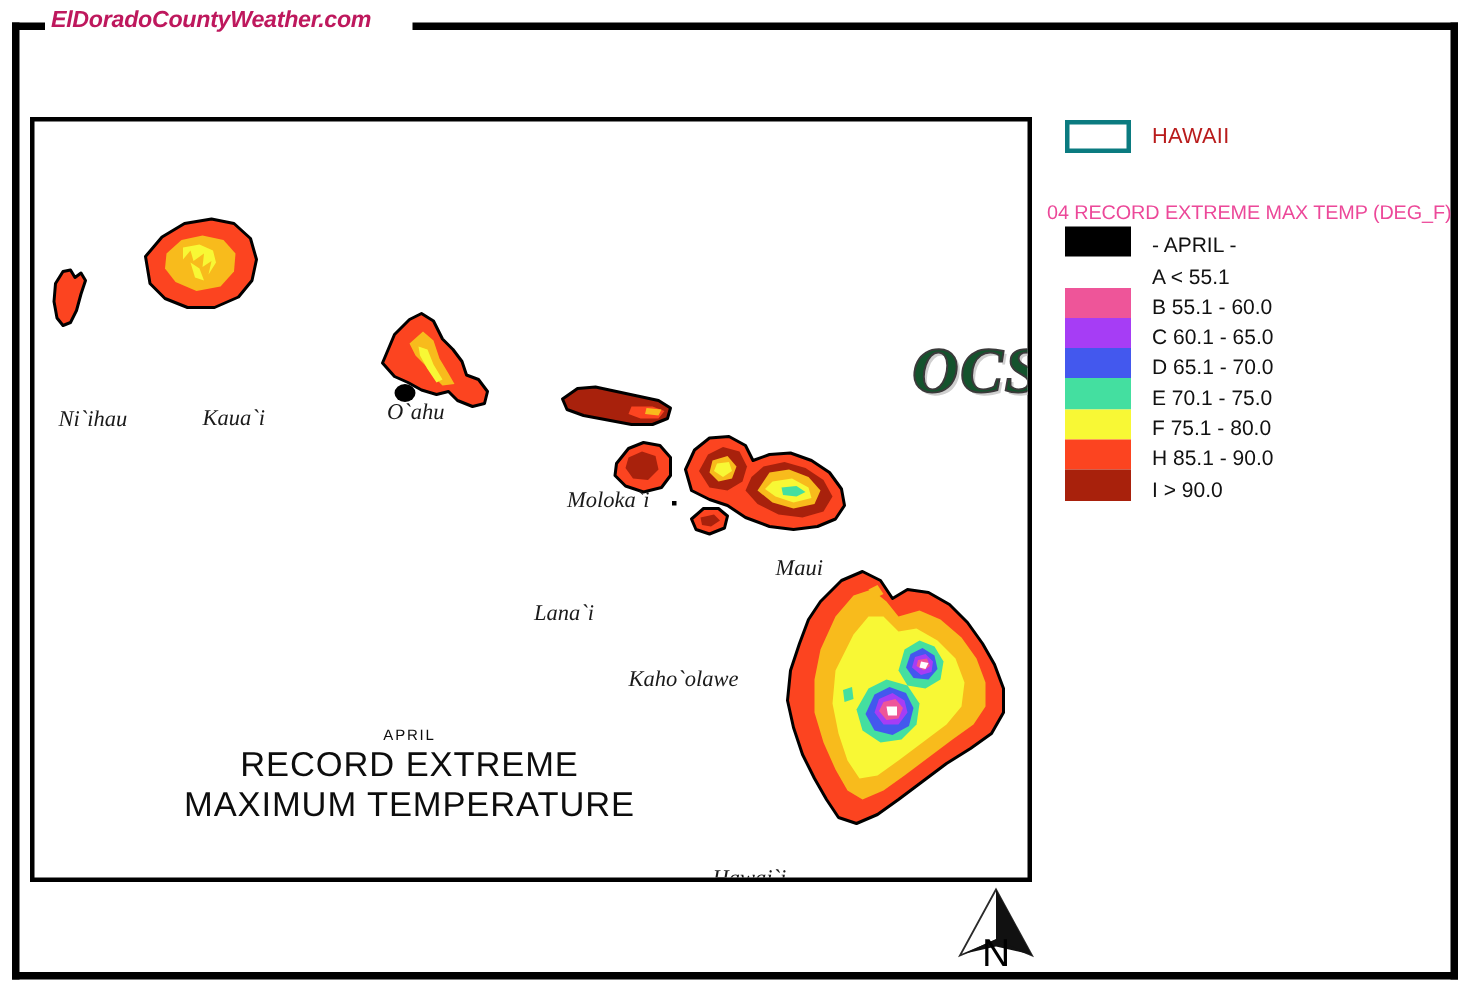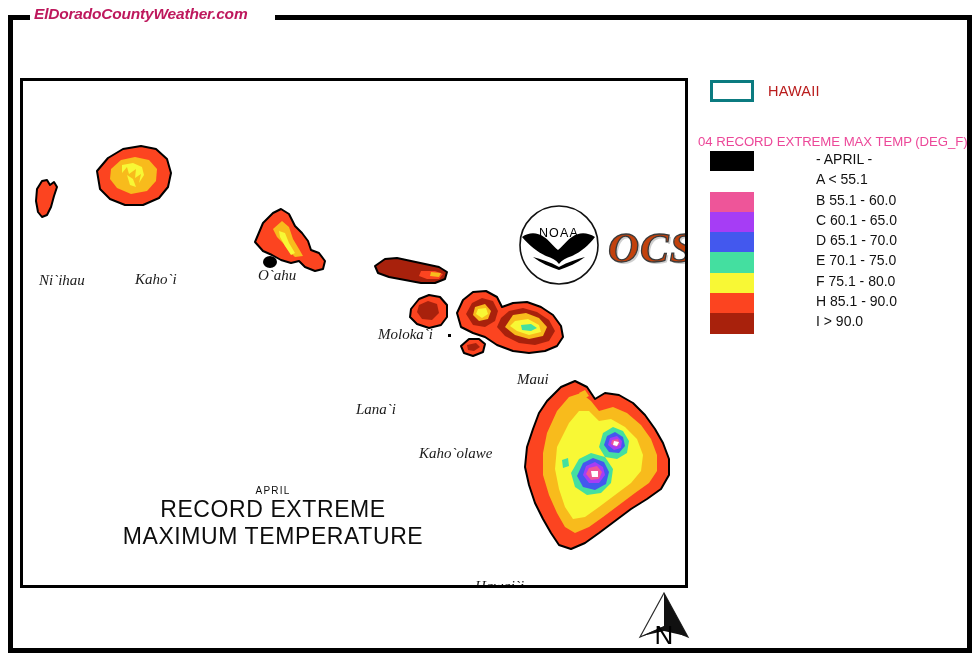--- a/index.html
+++ b/index.html
@@ -64,21 +64,21 @@
   .map-title-sub  { font-size: 10px; letter-spacing: 1.2px; }
   .map-title-main { font-size: 23px; letter-spacing: 0.6px; line-height: 1.12; margin-top: 1px; }
 
   
   .noaa-wrap { position: absolute; left: 492px; top: 120px; width: 88px; height: 88px; }
   .ocs-logo {
     position: absolute; left: 585px; top: 142px;
     font-family: "Liberation Serif", serif;
     font-style: italic; font-weight: bold;
     font-size: 43px; letter-spacing: 1px;
-    color: #c2410c;
+    color: #14532d;
     -webkit-text-stroke: 1.3px #3a3a3a;
     text-shadow: 2px 2px 0 #cfcfcf;
   }
 
   
   .north-wrap { position: absolute; left: 636px; top: 591px; width: 56px; height: 62px; }
   .north-n {
     position: absolute; left: 636px; top: 622px; width: 56px;
     text-align: center;
     font-family: "Liberation Sans", sans-serif;
@@ -98,21 +98,21 @@
     font-family: "Liberation Sans", sans-serif; letter-spacing: 0.2px;
   }
 
   .legend-heading {
     margin-top: 30px;
     font-size: 13.2px; color: #ec4899; white-space: nowrap;
     font-family: "Liberation Sans", sans-serif; letter-spacing: -0.05px;
   }
 
   .legend-rows { margin-top: 2px; }
-  .legend-row { display: flex; align-items: flex-start; height: 20.3px; gap: 48px; }
+  .legend-row { display: flex; align-items: flex-end; height: 20.3px; }
   .legend-swatch {
     width: 44px; height: 20.3px; flex: 0 0 44px; margin-left: 12px;
   }
   .legend-swatch.empty { background: transparent; }
   .legend-text {
     margin-left: 14px; font-size: 14px; color: #111;
     font-family: "Liberation Sans", sans-serif; white-space: nowrap;
   }
 </style>
 </head>
@@ -269,41 +269,28 @@
           <path class="out" d="M524,320 L538,306 L552,300 L564,306 L572,318 L582,312
                                L596,314 L610,322 L622,334 L632,348 L640,362 L646,378
                                L646,394 L638,408 L624,418 L608,428 L592,440 L576,452
                                L562,462 L548,468 L536,464 L528,452 L520,438 L512,422
                                L506,404 L502,386 L504,366 L510,348 L516,332 Z"></path>
         </g>
       </svg>
     </div>
 
     <div class="isl-label isl-niihau">Ni`ihau</div>
-    <div class="isl-label isl-kauai">Kaho`i</div>
+    <div class="isl-label isl-kauai">Kaua`i</div>
     <div class="isl-label isl-oahu">O`ahu</div>
     <div class="isl-label isl-molokai">Moloka`i</div>
     <div class="isl-label isl-lanai">Lana`i</div>
     <div class="isl-label isl-maui">Maui</div>
     <div class="isl-label isl-kahoolawe">Kaho`olawe</div>
     <div class="isl-label isl-hawaii">Hawai`i</div>
 
-    <div class="noaa-wrap">
-      <svg width="88" height="88" viewBox="0 0 88 88" xmlns="http://www.w3.org/2000/svg">
-        <circle cx="44" cy="44" r="39" fill="#fff" stroke="#111" stroke-width="1.6"></circle>
-
-        <path d="M7,36 C14,31 22,31 29,36 C34,39 38,45 43,49
-                 C48,45 52,39 57,36 C64,31 72,31 80,36
-                 C74,44 66,51 57,55 C51,57 47,59 44,63
-                 C41,59 37,57 31,55 C22,51 14,44 7,36 Z" fill="#000"></path>
-        <path d="M18,56 C26,58 35,61 44,66 C53,61 62,58 70,56
-                 C62,62 53,66 44,69 C35,66 26,62 18,56 Z" fill="#000"></path>
-        <text x="44" y="36" text-anchor="middle" font-family="Liberation Sans, sans-serif" font-size="12.5" letter-spacing="1.2" fill="#000">NOAA</text>
-      </svg>
-    </div>
     <div class="ocs-logo">OCS</div>
 
     <div class="map-title-block">
       <div class="map-title-sub">APRIL</div>
       <div class="map-title-main">RECORD EXTREME</div>
       <div class="map-title-main">MAXIMUM TEMPERATURE</div>
     </div>
   </div>
 
   <div class="north-wrap">

